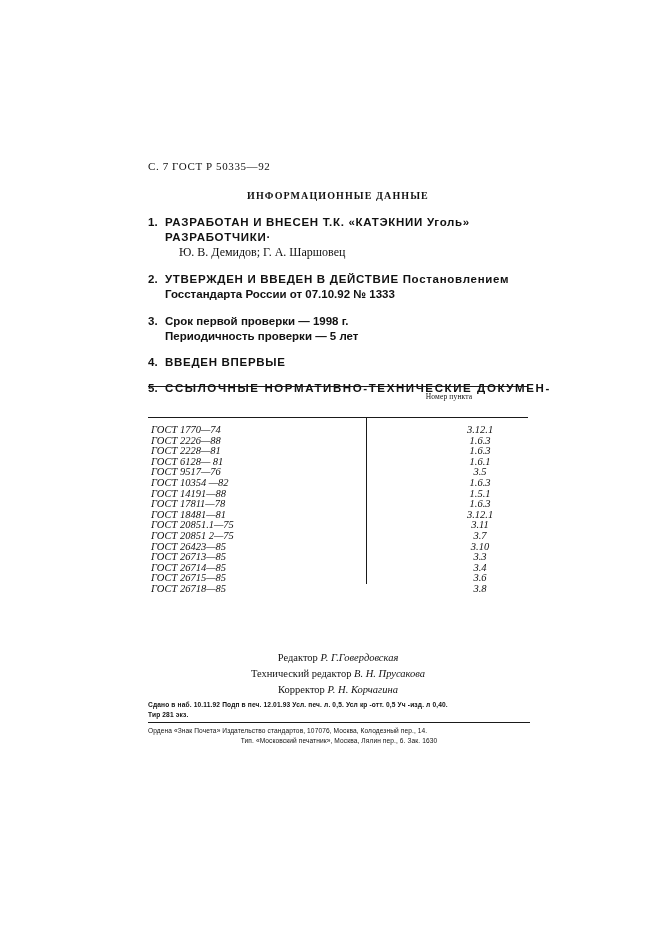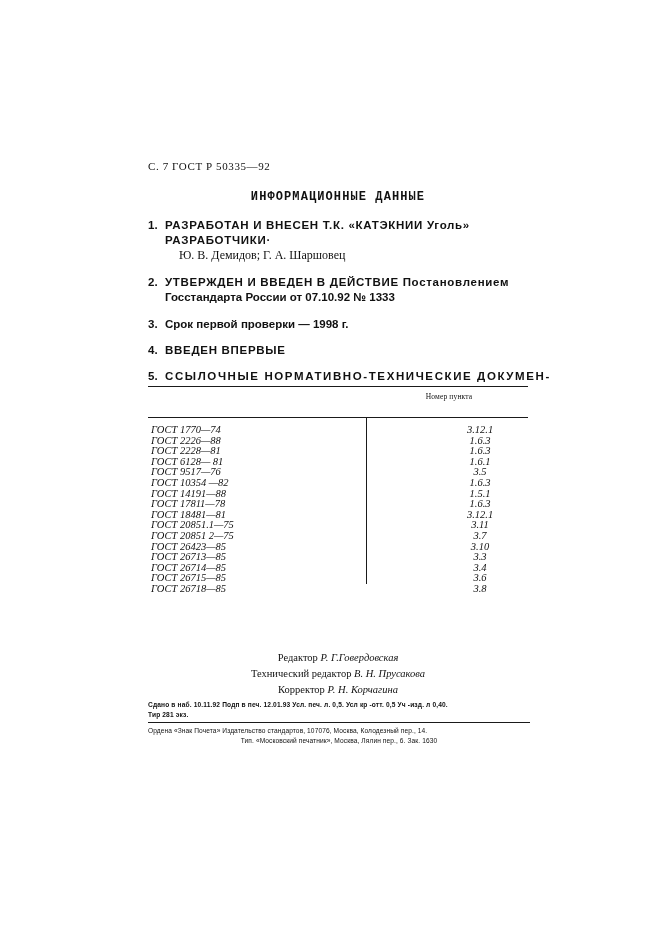--- a/index.html
+++ b/index.html
@@ -39,24 +39,24 @@
   .content {
     position: absolute;
     left: 148px;
     top: 190px;
     width: 380px;
   }
 
   .doc-title {
     text-align: center;
     font-weight: bold;
-    font-size: 12px;
+    font-size: 10px;
     letter-spacing: 1.1px;
     margin: 0 0 14px 0;
-    font-family: Liberation Mono, monospace;
+    font-family: Liberation Serif, serif;
   }
 
   .clause {
     position: relative;
     margin: 0 0 11px 0;
     font-size: 12px;
     line-height: 1.32;
   }
   .clause-num {
     position: absolute;
@@ -253,20 +253,21 @@
       <div class="clause-body">
         <span class="ln bold-caps">УТВЕРЖДЕН  И  ВВЕДЕН  В  ДЕЙСТВИЕ  Постановлением</span>
         <span class="ln bold-mixed">Госстандарта России от 07.10.92 № 1333</span>
       </div>
     </div>
 
     <div class="clause">
       <span class="clause-num">3.</span>
       <div class="clause-body">
         <span class="ln bold-mixed">Срок первой проверки — 1998 г.</span>
+        <span class="ln bold-mixed">Периодичность проверки — 5 лет</span>
       </div>
     </div>
 
     <div class="clause">
       <span class="clause-num">4.</span>
       <div class="clause-body">
         <span class="ln bold-caps">ВВЕДЕН ВПЕРВЫЕ</span>
       </div>
     </div>
 

